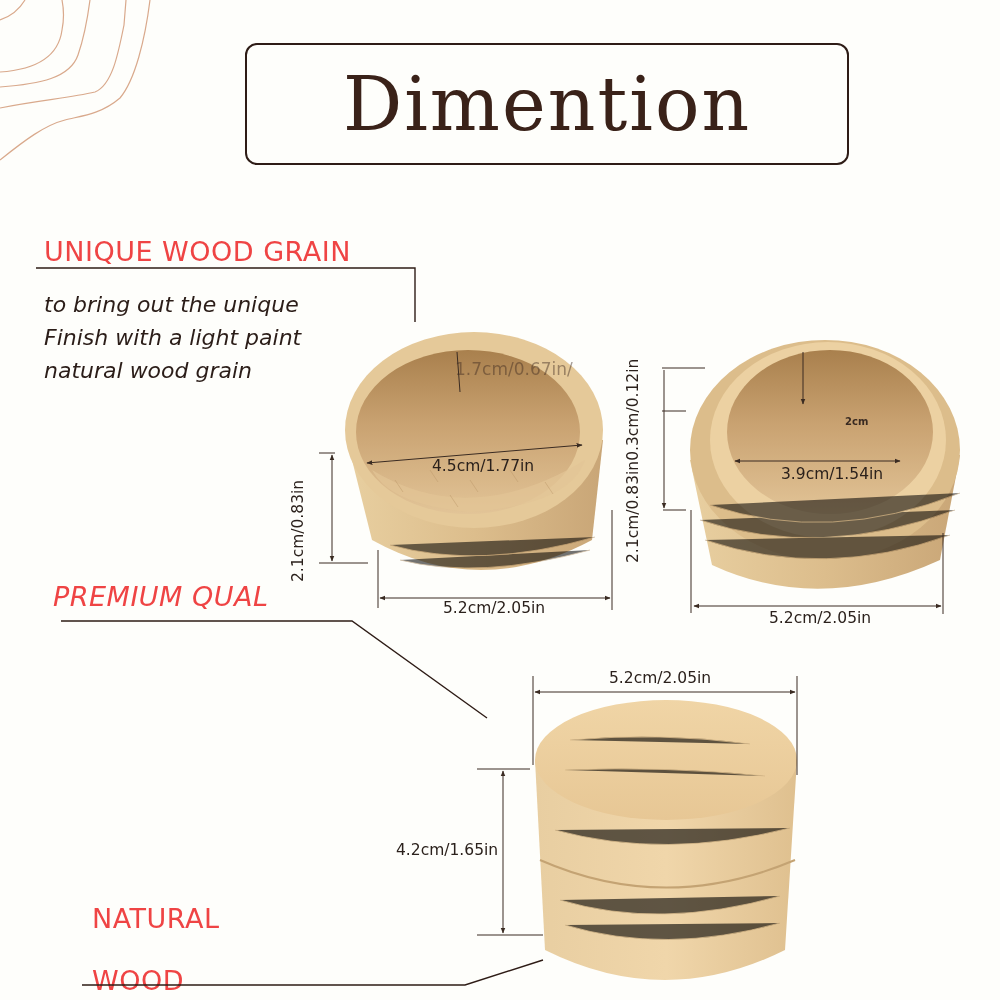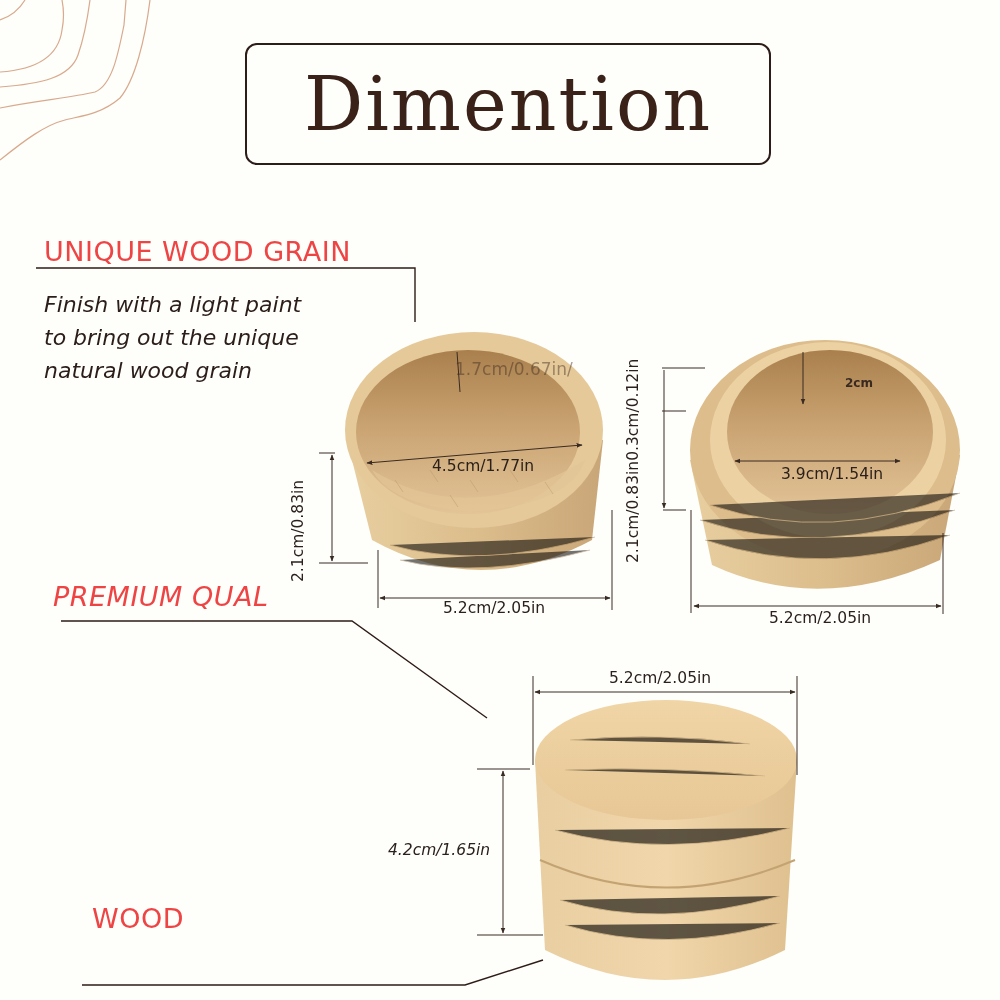--- a/index.html
+++ b/index.html
@@ -4,21 +4,21 @@
 <style>
   html, body { margin: 0; padding: 0; }
   body {
     width: 1000px; height: 1000px; position: relative; overflow: hidden;
     background: #fefefb;
     font-family: "DejaVu Sans", sans-serif;
     color: #2a1c17;
   }
   .abs { position: absolute; }
   .title-box {
-    left: 245px; top: 43px; width: 526px; height: 122px;
+    left: 245px; top: 43px; width: 604px; height: 122px;
     border: 2px solid #2e1c16; border-radius: 12px; box-sizing: border-box;
     display: flex; align-items: center; justify-content: center;
   }
   .title-text {
     font-family: "DejaVu Serif", serif; font-size: 74px; color: #3a2219;
     letter-spacing: 2px; font-weight: normal; line-height: 1;
   }
   .heading {
     font-family: "DejaVu Sans", sans-serif; font-size: 27px; color: #ef4444;
     letter-spacing: 0.5px; white-space: nowrap;
@@ -28,21 +28,21 @@
     color: #2b1d18; line-height: 33px; white-space: nowrap;
   }
   .dim {
     font-family: "DejaVu Sans", sans-serif; font-size: 15.5px; color: #2b211c;
     white-space: nowrap; line-height: 1;
   }
   .dim-v {
     transform-origin: 0 0; transform: rotate(-90deg);
   }
   .dim-faint { color: rgba(60,40,30,0.45); font-size: 17px; }
-  .dim-small { font-size: 12px; font-weight: bold; color: #3a2b22; }
+  .dim-small { font-size: 10px; font-weight: bold; color: #3a2b22; margin-top: 40px; }
   svg.overlay { position: absolute; left: 0; top: 0; width: 1000px; height: 1000px; pointer-events: none; }
 </style>
 </head>
 <body>
 
 <svg class="overlay" viewBox="0 0 1000 1000">
   <g fill="none" stroke="#d9a98c" stroke-width="1.2">
     <path d="M0,20 C15,15 22,5 25,0"></path>
     <path d="M0,72 C30,70 58,60 62,30 C65,15 63,5 62,0"></path>
     <path d="M0,87 C40,84 70,78 78,55 C85,35 88,15 90,0"></path>
@@ -50,28 +50,29 @@
     <path d="M0,160 C25,140 45,125 65,120 C80,116 100,115 120,98 C135,80 145,40 150,0"></path>
   </g>
 </svg>
 
 <div class="abs title-box">
   <span class="title-text">Dimention</span>
 </div>
 
 <div class="abs heading" style="left:44px; top:236px;">UNIQUE WOOD GRAIN</div>
 <div class="abs desc" style="left:44px; top:288px;">
+  <div>to bring out the unique</div>
   <div>Finish with a light paint</div>
-  <div>to bring out the unique</div>
   <div>natural wood grain</div>
 </div>
 
 <div class="abs heading" style="left:53px; top:581px;font-style:italic;">PREMIUM QUAL</div>
 
 <div class="abs heading" style="left:92px; top:888px; line-height:62px;">
+  <div>NATURAL</div>
   <div>WOOD</div>
 </div>
 
 <svg class="overlay" viewBox="0 0 1000 1000">
   <defs>
     <linearGradient id="woodSide" x1="0" y1="0" x2="1" y2="0">
       <stop offset="0" stop-color="#e8cfa0"></stop>
       <stop offset="0.5" stop-color="#dcbd8c"></stop>
       <stop offset="1" stop-color="#c9a677"></stop>
     </linearGradient>
@@ -176,13 +177,13 @@
 <div class="abs dim" style="left:432px; top:459px;">4.5cm/1.77in</div>
 <div class="abs dim dim-v" style="left:291px; top:582px;">2.1cm/0.83in</div>
 <div class="abs dim" style="left:443px; top:601px;">5.2cm/2.05in</div>
 
 <div class="abs dim dim-small" style="left:845px; top:377px;">2cm</div>
 <div class="abs dim" style="left:781px; top:467px;">3.9cm/1.54in</div>
 <div class="abs dim dim-v" style="left:626px; top:563px;">2.1cm/0.83in0.3cm/0.12in</div>
 <div class="abs dim" style="left:769px; top:611px;">5.2cm/2.05in</div>
 
 <div class="abs dim" style="left:609px; top:671px;">5.2cm/2.05in</div>
-<div class="abs dim" style="left:388px; top:843px;font-style:italic;">4.2cm/1.65in</div>
+<div class="abs dim" style="left:396px; top:843px;">4.2cm/1.65in</div>
 
 </body></html>

